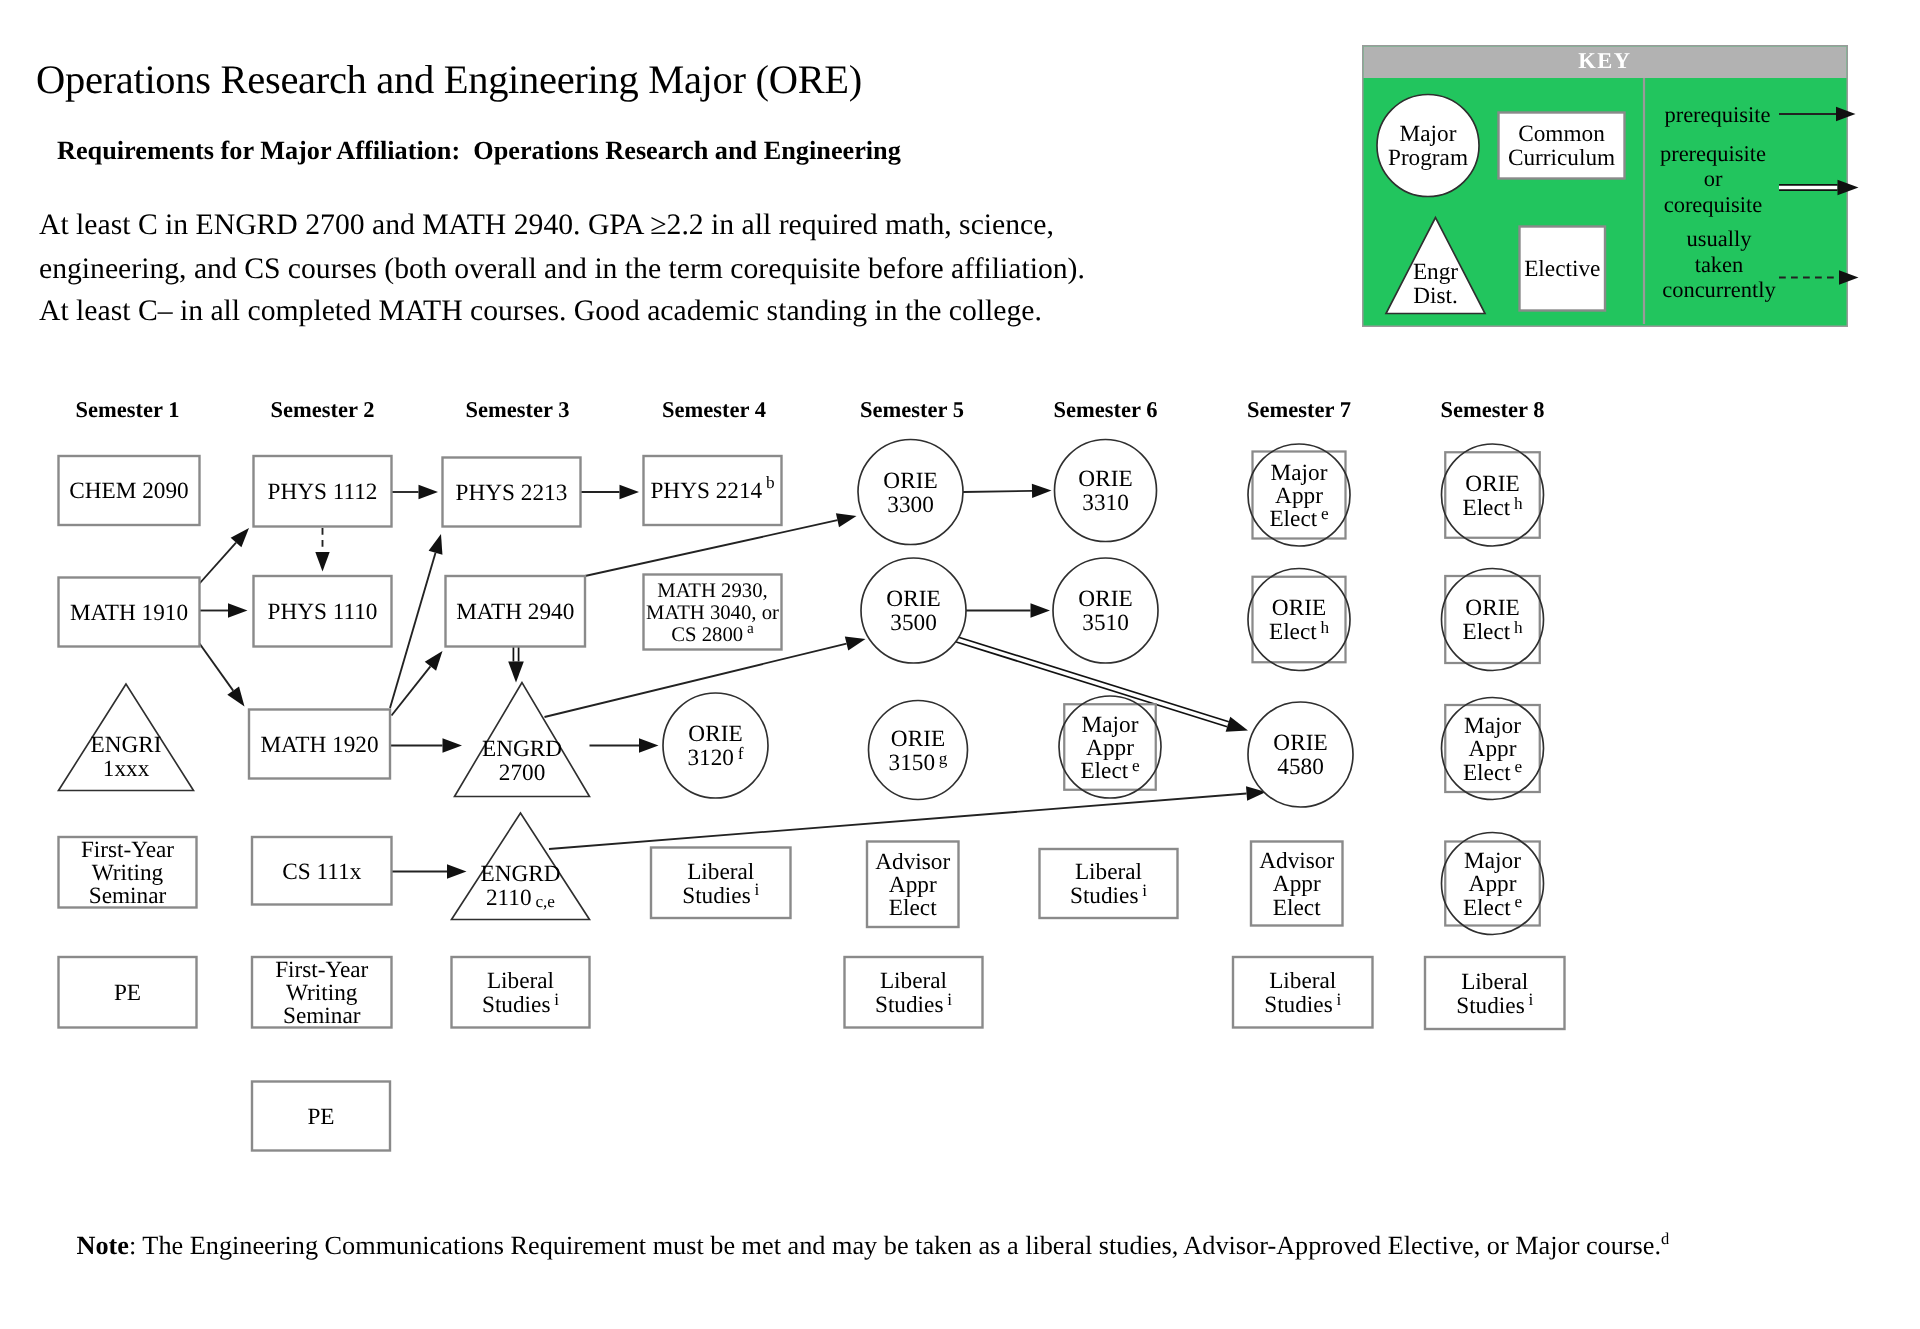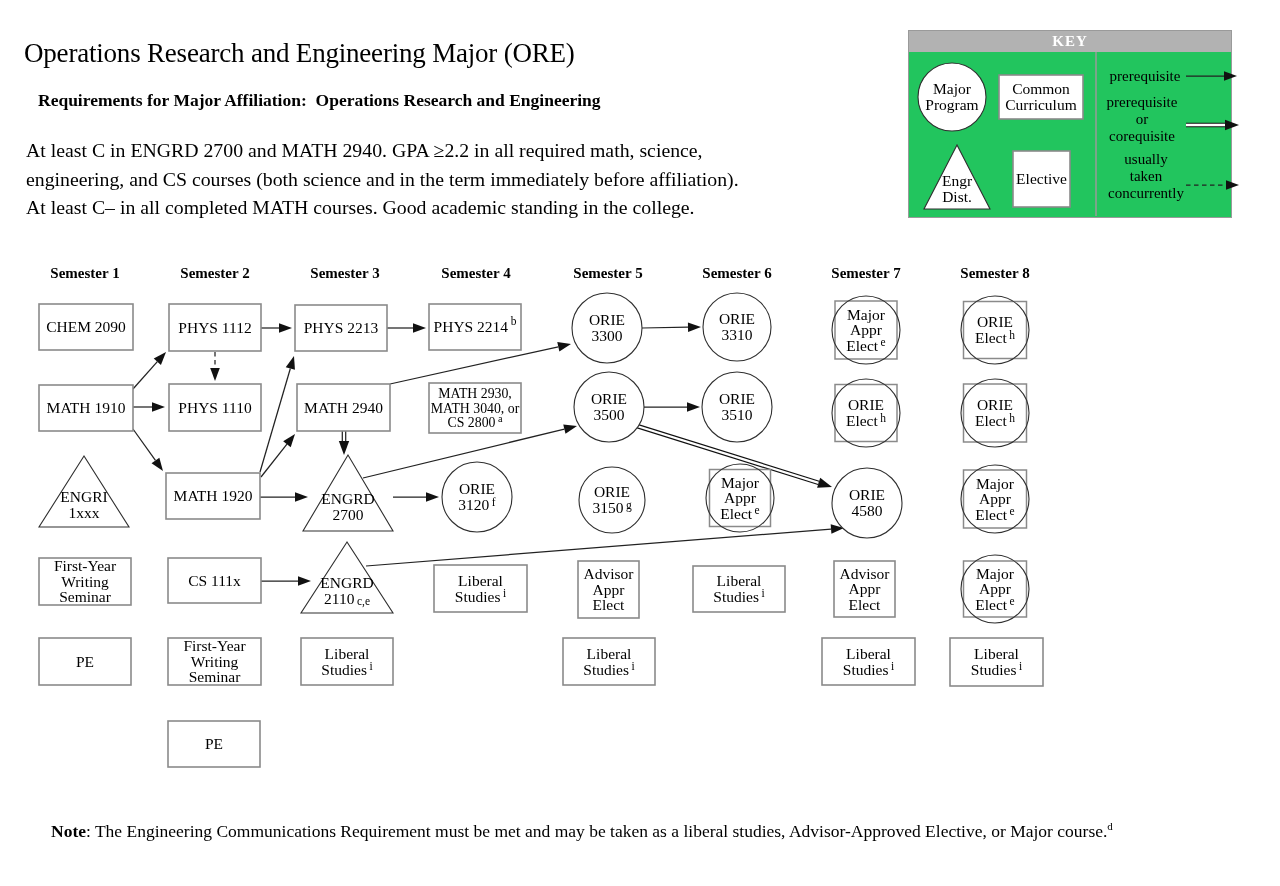--- a/index.html
+++ b/index.html
@@ -322,21 +322,21 @@
       <text x="608" y="278" text-anchor="middle" font-size="15" font-family="&quot;Liberation Serif&quot;,serif" fill="#000000" font-weight="bold">Semester 5</text>
       <text x="737" y="278" text-anchor="middle" font-size="15" font-family="&quot;Liberation Serif&quot;,serif" fill="#000000" font-weight="bold">Semester 6</text>
       <text x="866" y="278" text-anchor="middle" font-size="15" font-family="&quot;Liberation Serif&quot;,serif" fill="#000000" font-weight="bold">Semester 7</text>
       <text x="995" y="278" text-anchor="middle" font-size="15" font-family="&quot;Liberation Serif&quot;,serif" fill="#000000" font-weight="bold">Semester 8</text>
     </svg>
 
   <div class="title">Operations Research and Engineering Major (ORE)</div>
   <div class="subtitle">Requirements for Major Affiliation:&nbsp; Operations Research and Engineering</div>
   <div class="reqs" id="req-lines">
       <div>At least C in ENGRD 2700 and MATH 2940. GPA ≥2.2 in all required math, science,</div>
-      <div>engineering, and CS courses (both science and in the term immediately before affiliation).</div>
+      <div>engineering, and CS courses (both overall and in the term corequisite before affiliation).</div>
       <div>At least C– in all completed MATH courses. Good academic standing in the college.</div>
     </div>
 
   <div class="keybox">
     <div class="keyhead">KEY</div>
     <svg id="key-svg" width="339" height="164">
         <line x1="187" y1="0" x2="187" y2="164" stroke="#9a9a9a" stroke-width="1.5"></line>
         <g>
           <line x1="277" y1="24" x2="315" y2="24" stroke="#222222" stroke-width="1.25"></line>
           <polygon points="328,24 315,28.8 315,19.2" fill="#111"></polygon>

